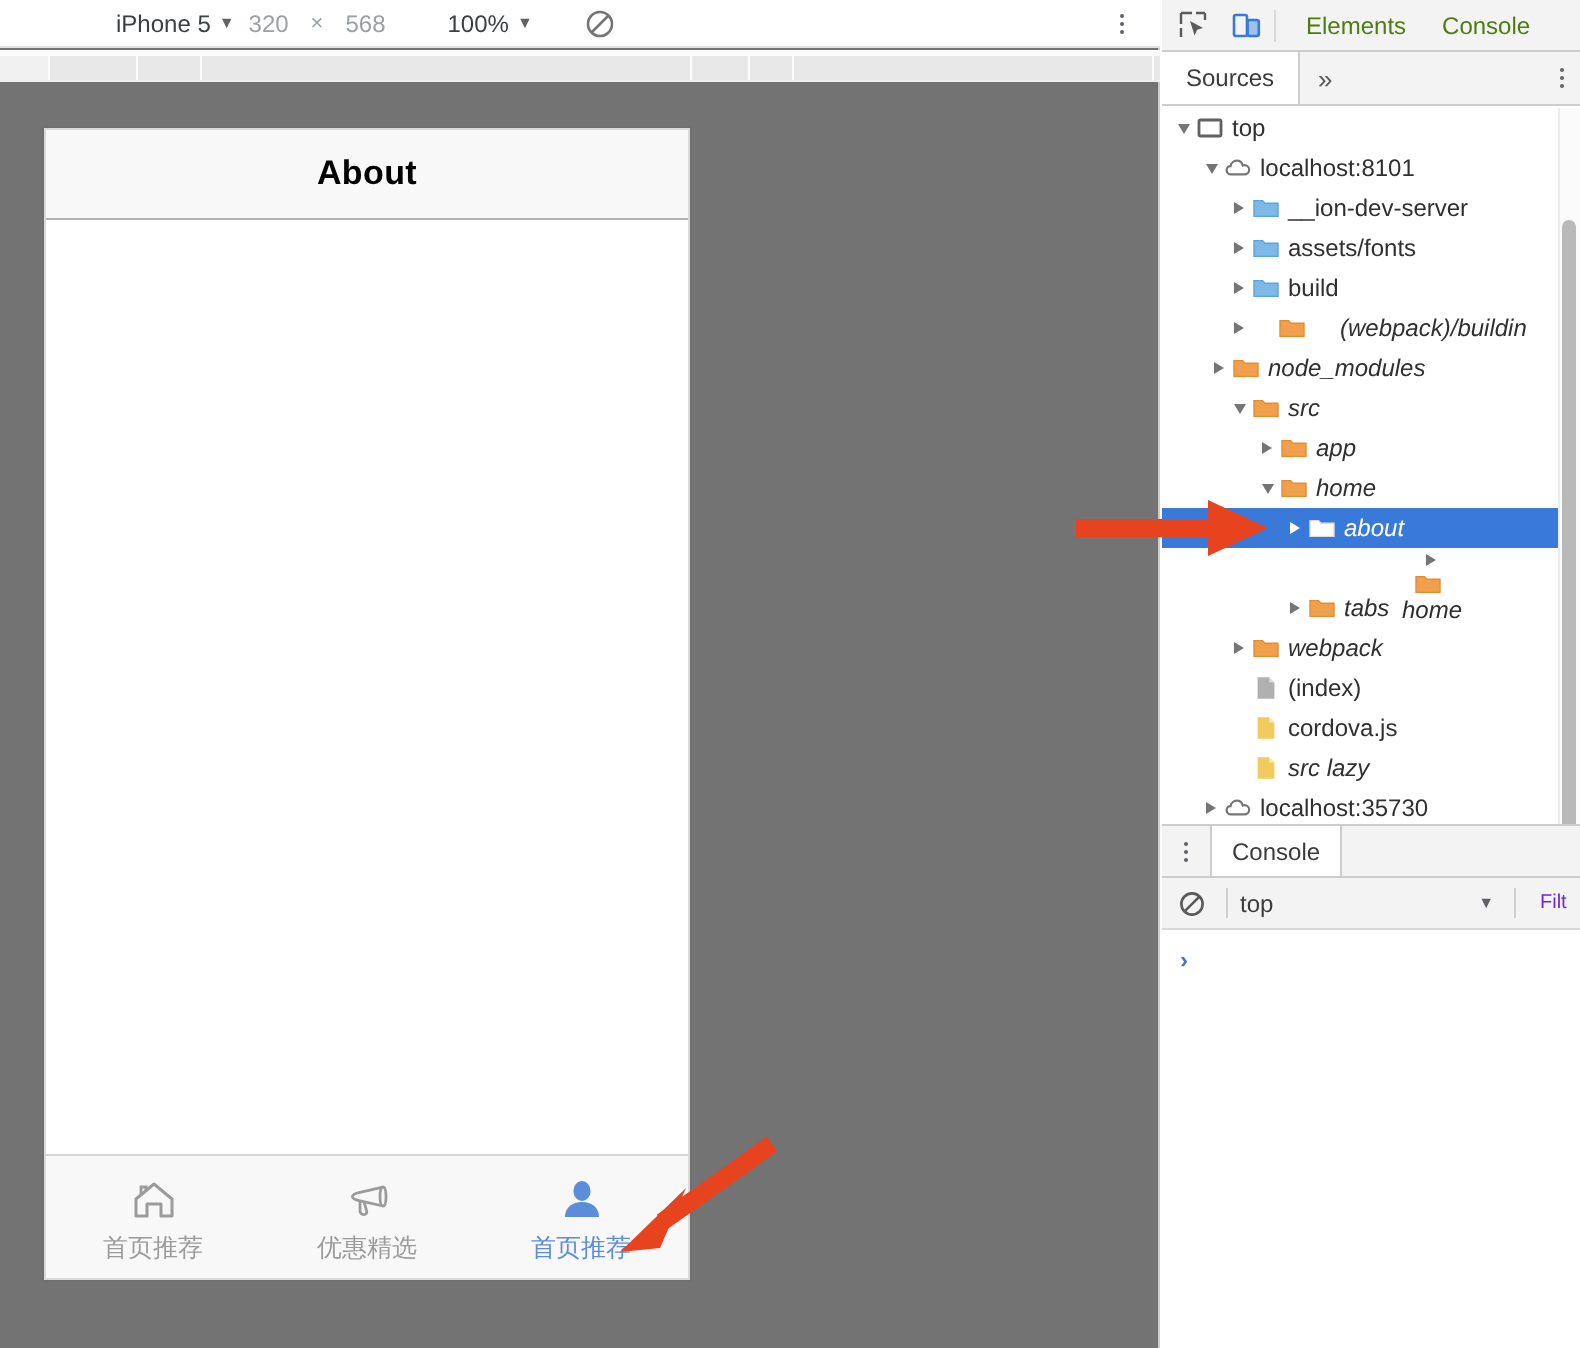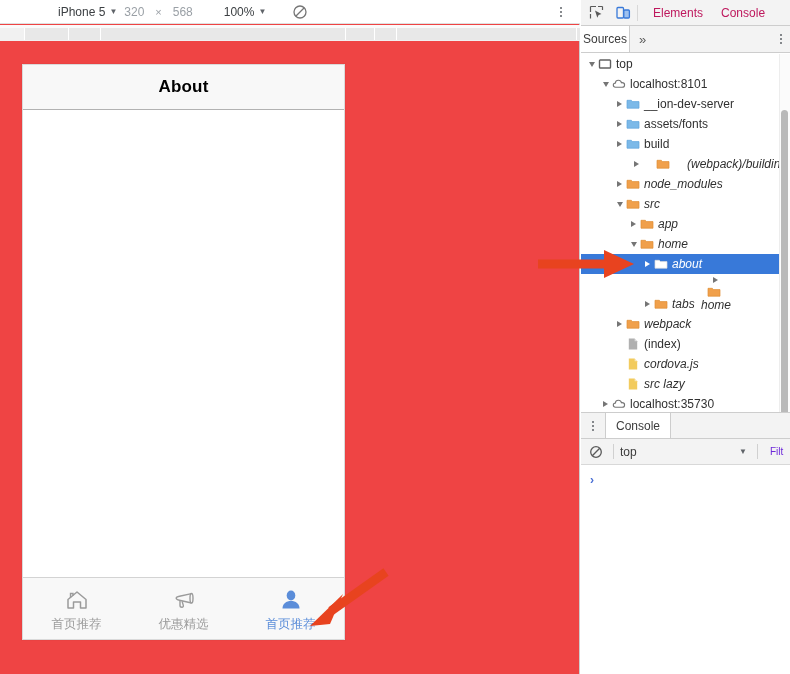--- a/index.html
+++ b/index.html
@@ -8,21 +8,21 @@
     width: 790px; height: 674px;
     overflow: hidden;
     font-family: "Liberation Sans", sans-serif;
     background: #ffffff;
   }
   #root { position: relative; width: 790px; height: 674px; }
 
   
   #device-pane {
     position: absolute; left: 0; top: 0; width: 580px; height: 674px;
-    background: #ef4444;
+    background: #737373;
     border-right: 1px solid #cdcdcd;
   }
 
   
   #device-toolbar {
     position: absolute; left: 0; top: 0; width: 580px; height: 24px;
     background: #ffffff;
     border-bottom: 1px solid #e0e0e0;
     display: flex; align-items: center;
     font-size: 12px; color: #5a5a5a;
@@ -101,31 +101,31 @@
   }
   #dt-tabstrip {
     height: 26px; width: 100%;
     background: #f3f3f3;
     border-bottom: 1px solid #cdcdcd;
     display: flex; align-items: center;
   }
   .dt-icon-btn { width: 22px; height: 22px; display: flex; align-items: center; justify-content: center; }
   .tabstrip-sep { width: 1px; height: 16px; background: #d8d8d8; margin: 0 6px 0 3px; }
   .dt-tab {
-    font-size: 12px; color: #be185d; padding: 0 9px; line-height: 26px; white-space: nowrap;
+    font-size: 12px; color: #4d7c0f; padding: 0 9px; line-height: 26px; white-space: nowrap;
   }
 
   #panel-tabs {
     height: 27px; width: 100%;
     background: #f3f3f3;
     border-bottom: 1px solid #cdcdcd;
     display: flex; align-items: stretch; position: relative;
   }
   .panel-tab {
-    font-size: 12px; color: #3c3c3c; padding: 0 2px;
+    font-size: 12px; color: #3c3c3c; padding: 0 12px;
     display: flex; align-items: center;
     background: #ffffff;
     border-right: 1px solid #cdcdcd;
   }
   .panel-more {
     font-size: 13px; color: #5a5a5a; padding: 0 9px;
     display: flex; align-items: center;
   }
   .panel-kebab {
     position: absolute; right: 8px; top: 50%; transform: translateY(-50%);
@@ -374,30 +374,30 @@
         </div>
         <div class="row" style="padding-left: 33px;">
           <span class="tw">
             <i class="tw-arrow tw-right"></i>
           </span>
           <span class="node-icon"><svg width="14" height="14" viewBox="0 0 14 14">
               <path d="M1 3.3 L5.3 3.3 L6.4 4.6 L13 4.6 L13 11.2 L1 11.2 Z" fill="#7cb9e8" stroke="#5ba3dd" stroke-width="0.7"></path>
             </svg></span>
           <span class="label">build</span>
         </div>
-        <div class="row" style="padding-left: 50px; gap: 13px;">
+        <div class="row" style="padding-left: 33px; gap: 13px;">
           <span class="tw">
             <i class="tw-arrow tw-right"></i>
           </span>
           <span class="node-icon"><svg width="14" height="14" viewBox="0 0 14 14">
               <path d="M1 3.3 L5.3 3.3 L6.4 4.6 L13 4.6 L13 11.2 L1 11.2 Z" fill="#f0a04b" stroke="#e08e33" stroke-width="0.7"></path>
             </svg></span>
           <span class="label italic">(webpack)/buildin</span>
         </div>
-        <div class="row" style="padding-left: 33px; align-items: center;">
+        <div class="row" style="padding-left: 23px; align-items: center;">
           <span class="tw">
             <i class="tw-arrow tw-right"></i>
           </span>
           <span class="node-icon"><svg width="14" height="14" viewBox="0 0 14 14">
               <path d="M1 3.3 L5.3 3.3 L6.4 4.6 L13 4.6 L13 11.2 L1 11.2 Z" fill="#f0a04b" stroke="#e08e33" stroke-width="0.7"></path>
             </svg></span>
           <span class="label italic">node_modules</span>
         </div>
         <div class="row" style="padding-left: 33px;">
           <span class="tw">
@@ -463,21 +463,21 @@
           <span class="label italic">webpack</span>
         </div>
         <div class="row" style="padding-left: 33px;">
           <span class="tw"></span>
           <span class="node-icon"><svg width="14" height="14" viewBox="0 0 14 14">
               <path d="M2.8 1.6 L8.6 1.6 L11.2 4.2 L11.2 12.4 L2.8 12.4 Z" fill="#b0b0b0"></path>
               <path d="M8.6 1.6 L8.6 4.2 L11.2 4.2 Z" fill="#ffffff" opacity="0.55"></path>
             </svg></span>
           <span class="label">(index)</span>
         </div>
-        <div class="row" style="padding-left: 33px; font-style: italic;">
+        <div class="row" style="padding-left: 33px;">
           <span class="tw"></span>
           <span class="node-icon"><svg width="14" height="14" viewBox="0 0 14 14">
               <path d="M2.8 1.6 L8.6 1.6 L11.2 4.2 L11.2 12.4 L2.8 12.4 Z" fill="#f2cb5e"></path>
               <path d="M8.6 1.6 L8.6 4.2 L11.2 4.2 Z" fill="#ffffff" opacity="0.55"></path>
             </svg></span>
           <span class="label">cordova.js</span>
         </div>
         <div class="row" style="padding-left: 33px;">
           <span class="tw"></span>
           <span class="node-icon"><svg width="14" height="14" viewBox="0 0 14 14">

